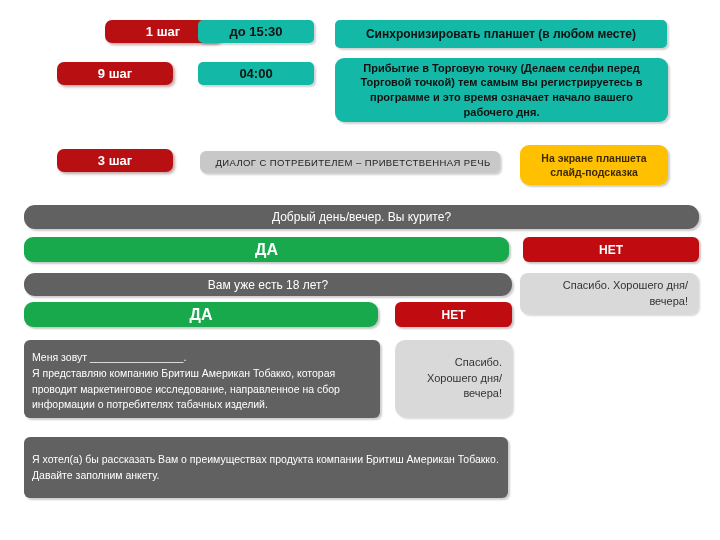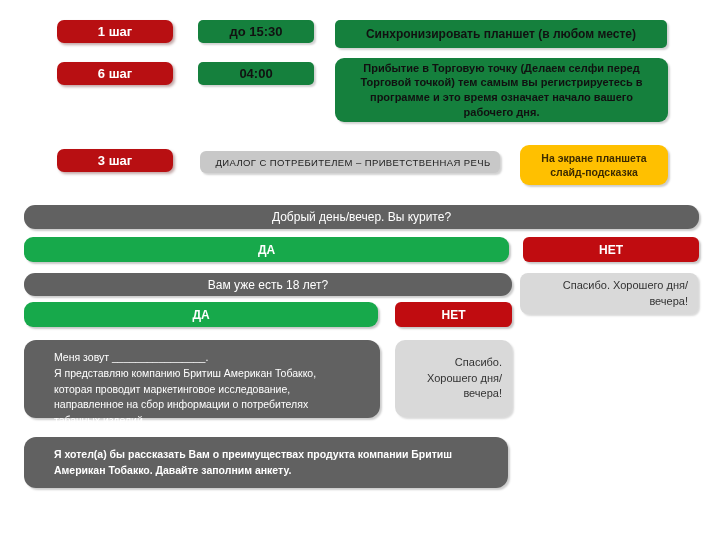--- a/index.html
+++ b/index.html
@@ -24,21 +24,21 @@
   .step-badge {
     left: 57px; width: 116px; height: 23px;
     background: #b80f12;
     color: #ffffff;
     font-size: 13px; font-weight: bold;
     border-radius: 7px;
     box-shadow: 2px 2px 3px rgba(80, 0, 0, 0.35);
   }
   
   .gray-box {
-    background: #15803d;
+    background: #14b8a6;
     color: #111111;
     font-weight: bold;
     border-radius: 5px;
     box-shadow: 2px 2px 2px rgba(0,0,0,0.18);
   }
   .time-box { left: 198px; width: 116px; height: 23px; font-size: 13px; }
   .desc1 { left: 335px; top: 20px; width: 332px; height: 28px; font-size: 12px; }
   .desc2 {
     left: 335px; top: 58px; width: 333px; height: 64px;
     font-size: 11px; line-height: 1.32; border-radius: 9px;
@@ -65,21 +65,21 @@
     background: #616161;
     color: #ffffff;
     box-shadow: 2px 2px 2px rgba(0,0,0,0.2);
   }
   .q-bar { font-size: 12px; border-radius: 11px; }
   .q1 { left: 24px; top: 205px; width: 675px; height: 24px; }
   .q2 { left: 24px; top: 273px; width: 488px; height: 23px; }
   
   .yes-bar {
     background: #17a94b; color: #ffffff;
-    font-size: 12px; font-weight: bold;
+    font-size: 16px; font-weight: bold;
     border-radius: 9px;
     box-shadow: 2px 2px 2px rgba(0,0,0,0.22);
   }
   .no-bar {
     background: #c00c10; color: #ffffff;
     font-size: 12px; font-weight: bold;
     border-radius: 6px;
     box-shadow: 2px 2px 2px rgba(0,0,0,0.22);
   }
   .yes1 { left: 24px; top: 237px; width: 485px; height: 25px; }
@@ -95,39 +95,39 @@
     padding: 4px 10px;
     text-align: right;
   }
   .thanks-right { left: 520px; top: 273px; width: 178px; height: 41px; }
   .thanks-mid   { left: 395px; top: 340px; width: 117px; height: 77px; border-radius: 10px; }
   
   .script-box {
     font-size: 10.5px; line-height: 1.5;
     text-align: left;
     justify-content: flex-start;
-    border-radius: 12px;
-    padding: 10px 30px;
+    border-radius: 6px;
+    padding: 10px 8px;
     flex-direction: column;
     align-items: flex-start;
   }
   .intro { left: 24px; top: 340px; width: 356px; height: 78px; }
-  .pitch { left: 24px; top: 437px; width: 484px; height: 51px; justify-content: center; font-weight: bold; }
+  .pitch { left: 24px; top: 437px; width: 484px; height: 61px; justify-content: center; }
   .script-box p { margin: 0; }
 </style>
 </head>
 <body>
 
 <div class="slide">
 
-  <div class="abs step-badge" style="top:20px;">1 шаг</div>
+  <div class="abs step-badge" style="top:20px;margin-left:48px;">1 шаг</div>
   <div class="abs gray-box time-box" style="top:20px;">до 15:30</div>
   <div class="abs gray-box desc1">Синхронизировать планшет (в любом месте)</div>
 
-  <div class="abs step-badge" style="top:62px;">6 шаг</div>
+  <div class="abs step-badge" style="top:62px;">9 шаг</div>
   <div class="abs gray-box time-box" style="top:62px;">04:00</div>
   <div class="abs gray-box desc2">Прибытие в Торговую точку  (Делаем селфи перед Торговой точкой) тем самым вы регистрируетесь в программе и это время означает начало вашего рабочего дня.</div>
 
   <div class="abs step-badge" style="top:149px;">3 шаг</div>
   <div class="abs dialog-box">ДИАЛОГ С ПОТРЕБИТЕЛЕМ – ПРИВЕТСТВЕННАЯ РЕЧЬ</div>
   <div class="abs yellow-box">На экране планшета слайд-подсказка</div>
 
   <div class="abs dark q-bar q1">Добрый день/вечер. Вы курите?</div>
   <div class="abs yes-bar yes1">ДА</div>
   <div class="abs no-bar no1">НЕТ</div>

